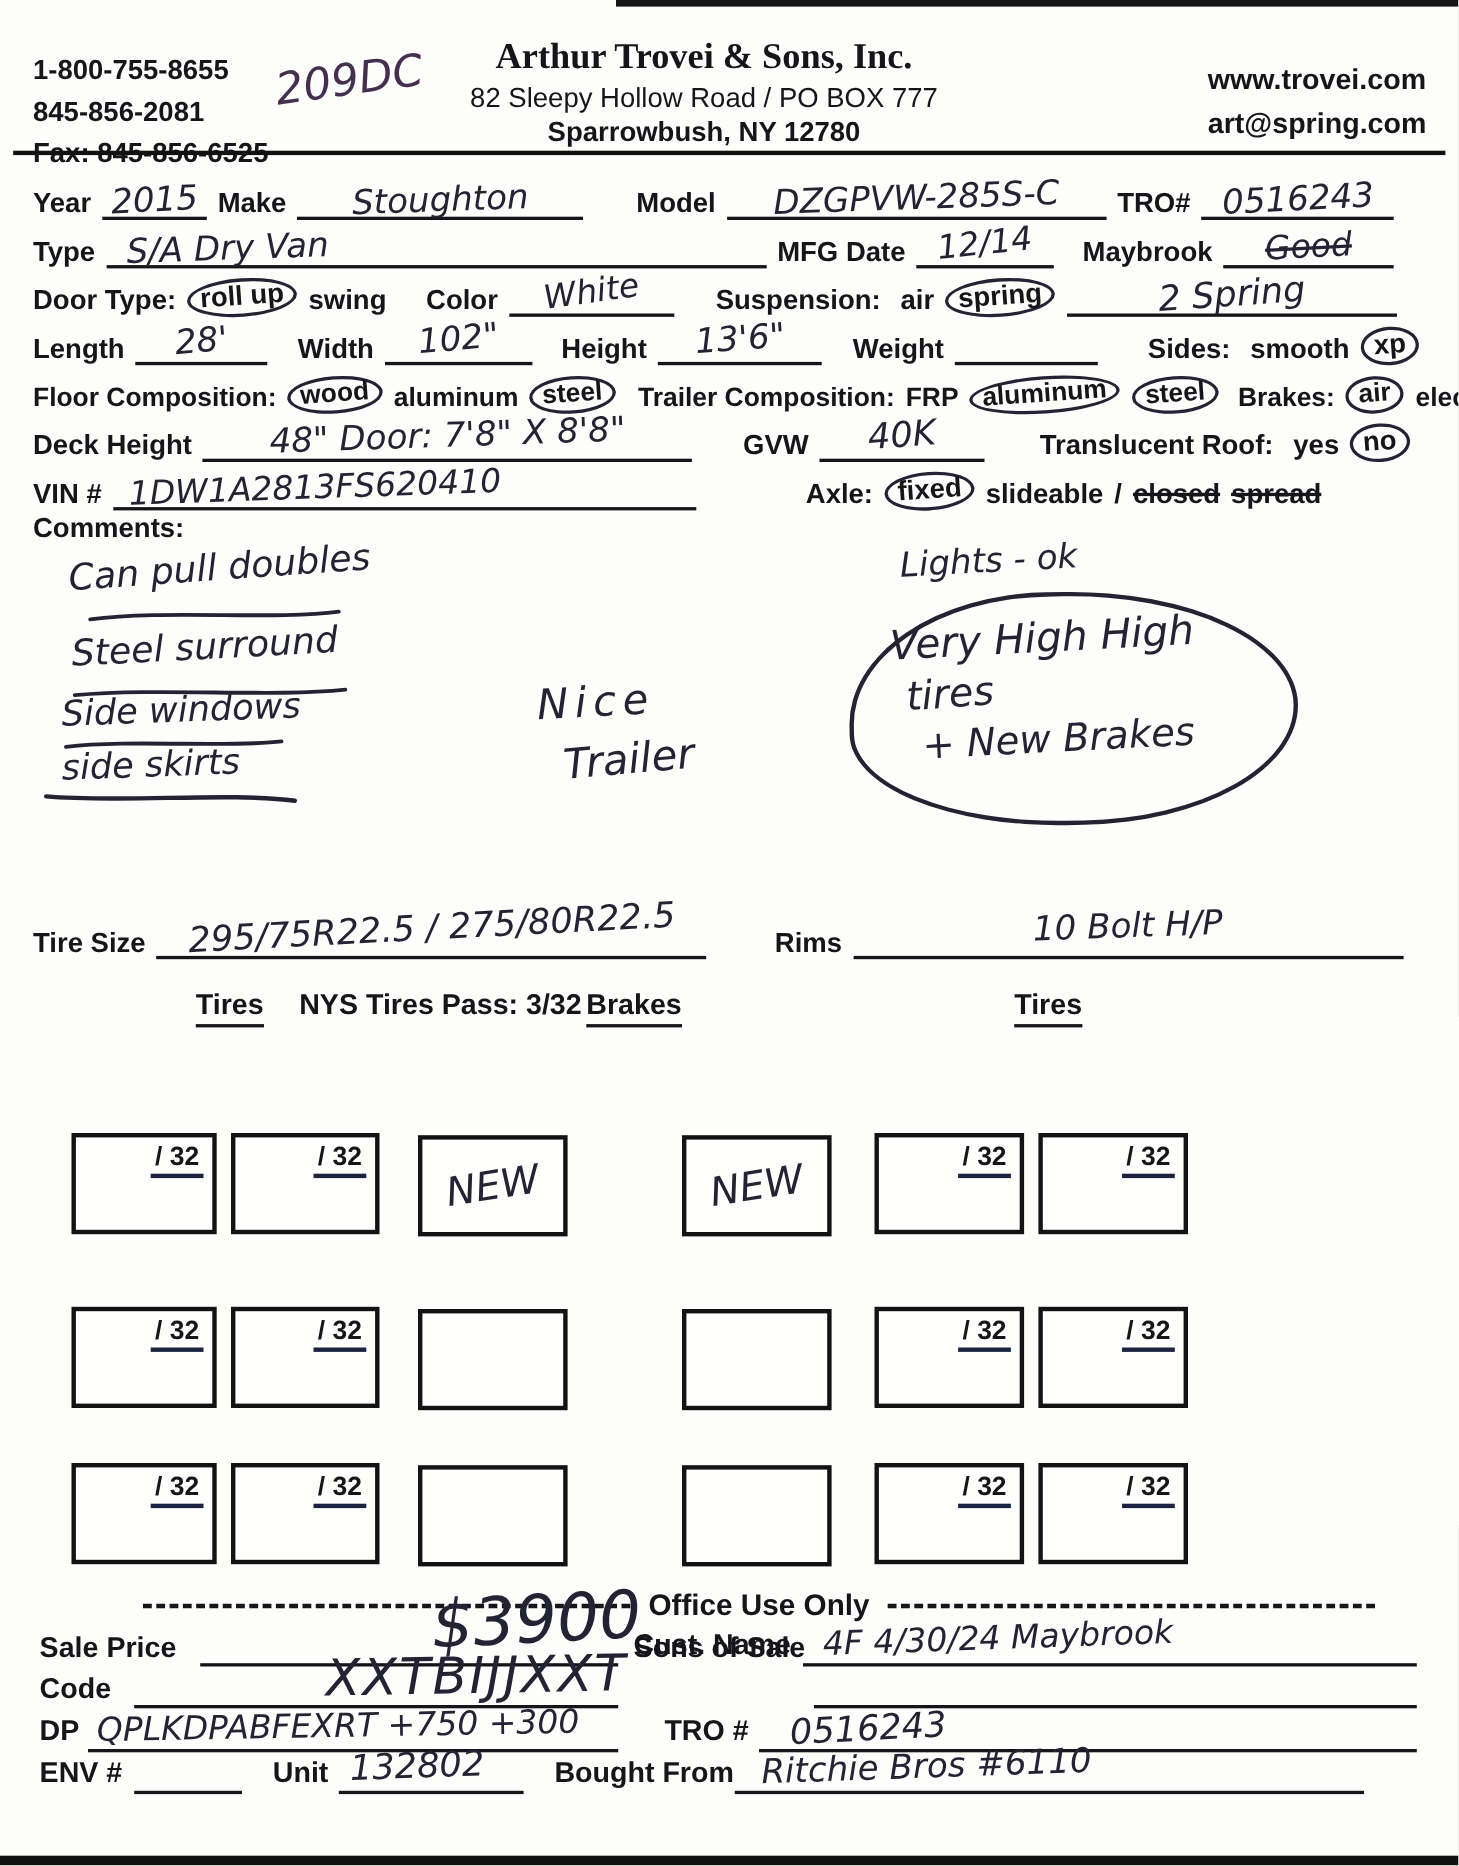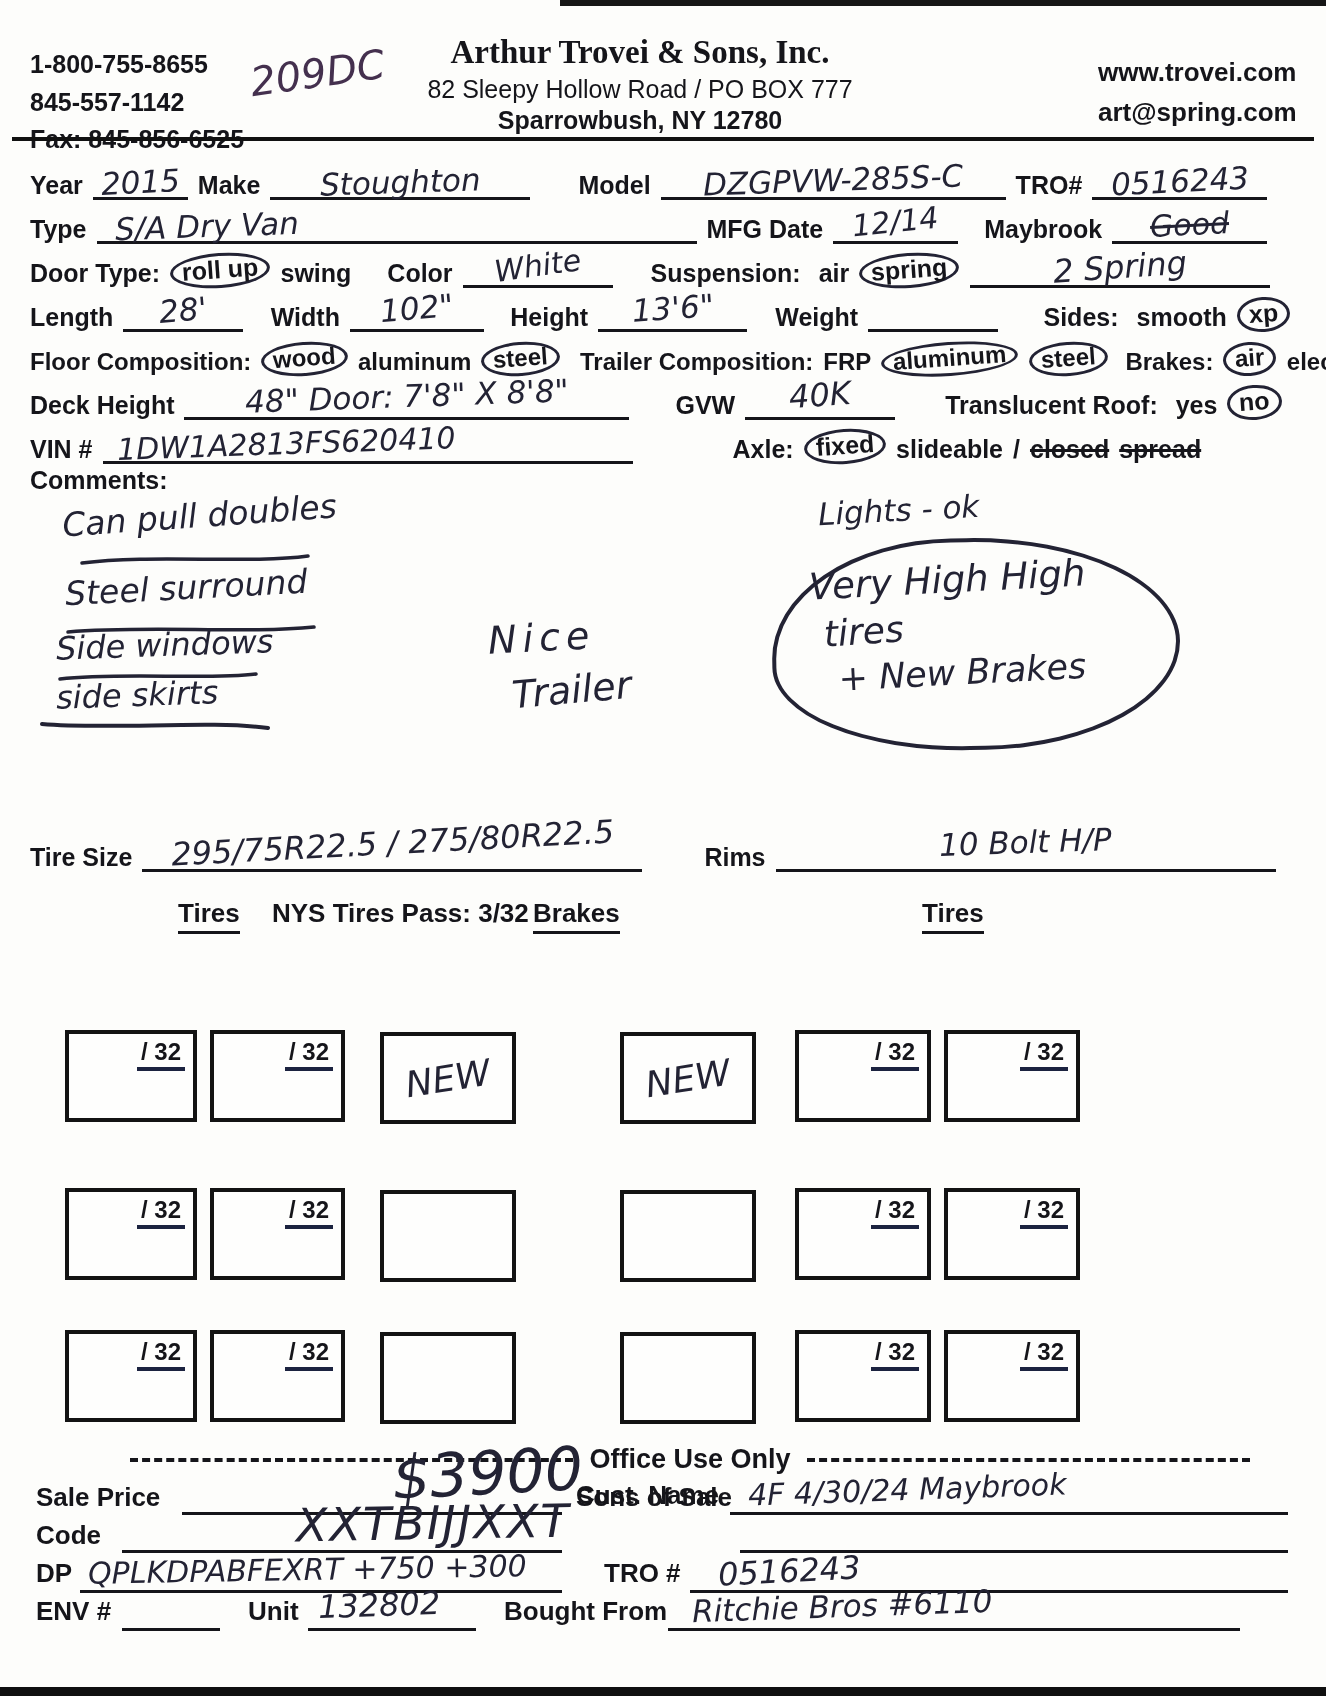--- a/index.html
+++ b/index.html
@@ -48,21 +48,21 @@
 </head>
 <body>
 
 <div class="page">
 
   <div class="abs" style="top:0; left:560px; right:0; height:6px; background:#161616;"></div>
   <div class="abs" style="bottom:0; left:0; width:100%; height:9px; background:#101010;"></div>
 
   <div class="abs" style="top:46px; left:30px; font-size:25px; font-weight:700; line-height:1.5;">
     <div>1-800-755-8655</div>
-    <div>845-557-1142</div>
+    <div>845-856-2081</div>
     <div>Fax: 845-856-6525</div>
   </div>
 
   <div class="abs hw" style="top:50px; left:250px; font-size:40px; color:#44304e; transform:rotate(-8deg);">209DC</div>
 
   <div class="abs" style="top:34px; left:360px; width:560px; text-align:center;">
     <div style="font-family:'Liberation Serif', serif; font-weight:700; font-size:33px;">Arthur Trovei &amp; Sons, Inc.</div>
     <div style="font-weight:400; font-size:25px; margin-top:4px;">82 Sleepy Hollow Road / PO BOX 777</div>
     <div style="font-weight:700; font-size:25px; margin-top:2px;">Sparrowbush, NY 12780</div>
   </div>

